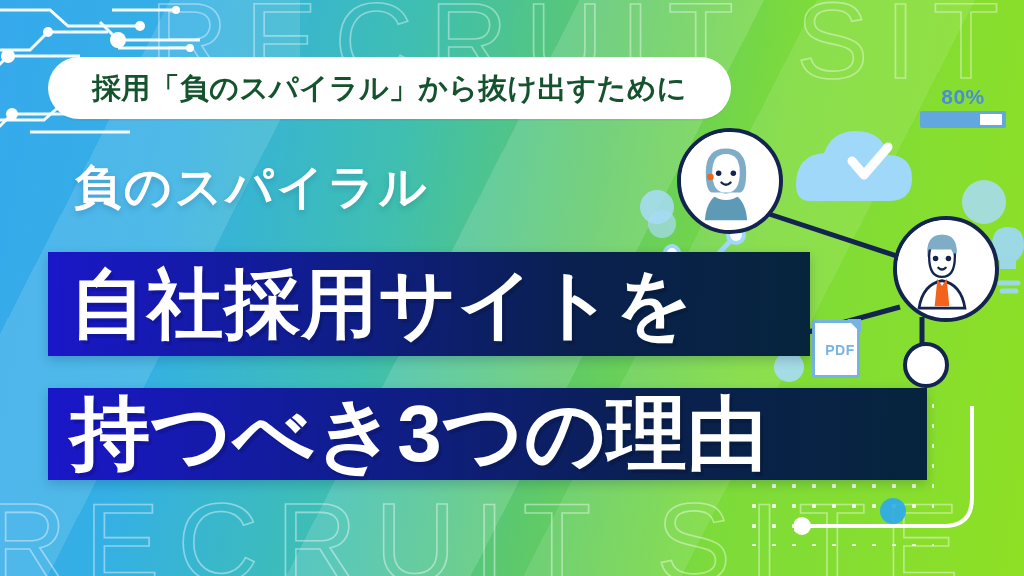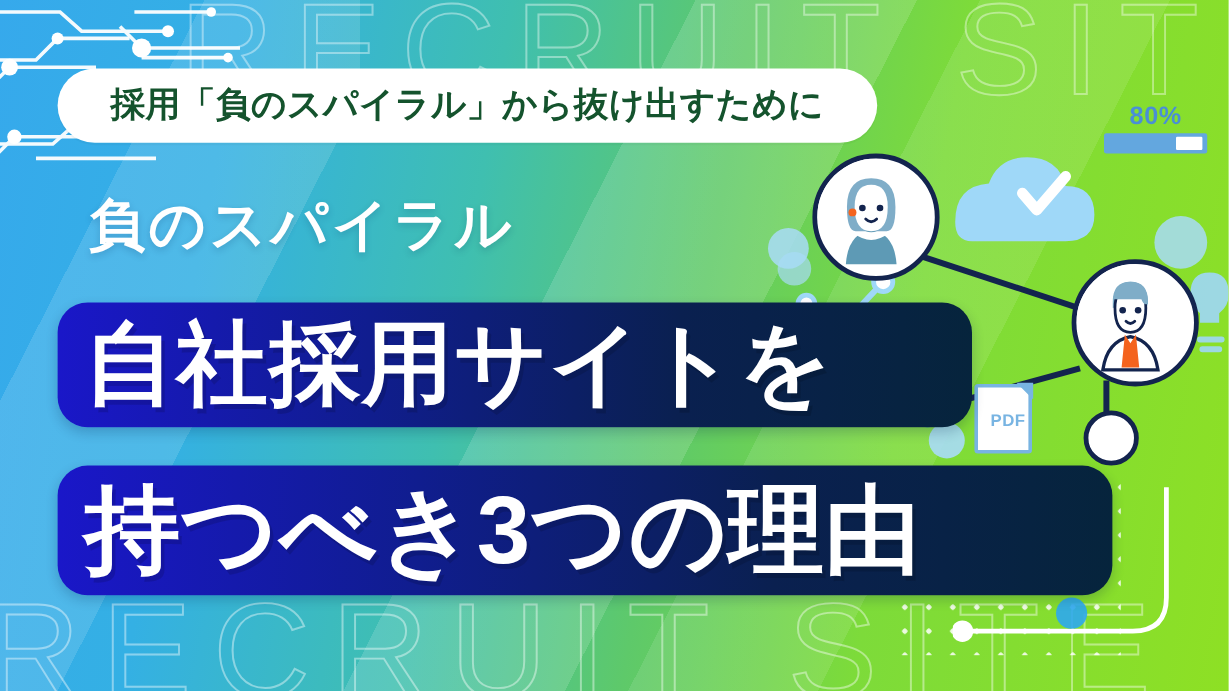--- a/index.html
+++ b/index.html
@@ -84,24 +84,23 @@
     line-height:1;
     text-shadow:0 3px 6px rgba(10,40,90,.18);
     white-space:nowrap;
   }
 
   .band{
     position:absolute;
     display:flex;align-items:center;
     background:linear-gradient(92deg,#1a17c9 0%,#101d8f 34%,#0a2050 68%,#06243c 100%);
     box-shadow:0 4px 10px rgba(0,25,70,.20);
-    border-radius:25px;
   }
   .band1{ left:48px; top:252px; width:740px; height:104px; padding-left:22px; }
-  .band2{ left:48px; top:388px; width:857px; height:108px; padding-left:22px; }
+  .band2{ left:48px; top:388px; width:857px; height:92px; padding-left:22px; }
 
   .band-text{
     color:#ffffff;
     font-weight:700;
     font-size:76px;
     line-height:1;
     letter-spacing:.015em;
     white-space:nowrap;
     text-shadow:3px 4px 0 rgba(0,0,0,.13);
   }

